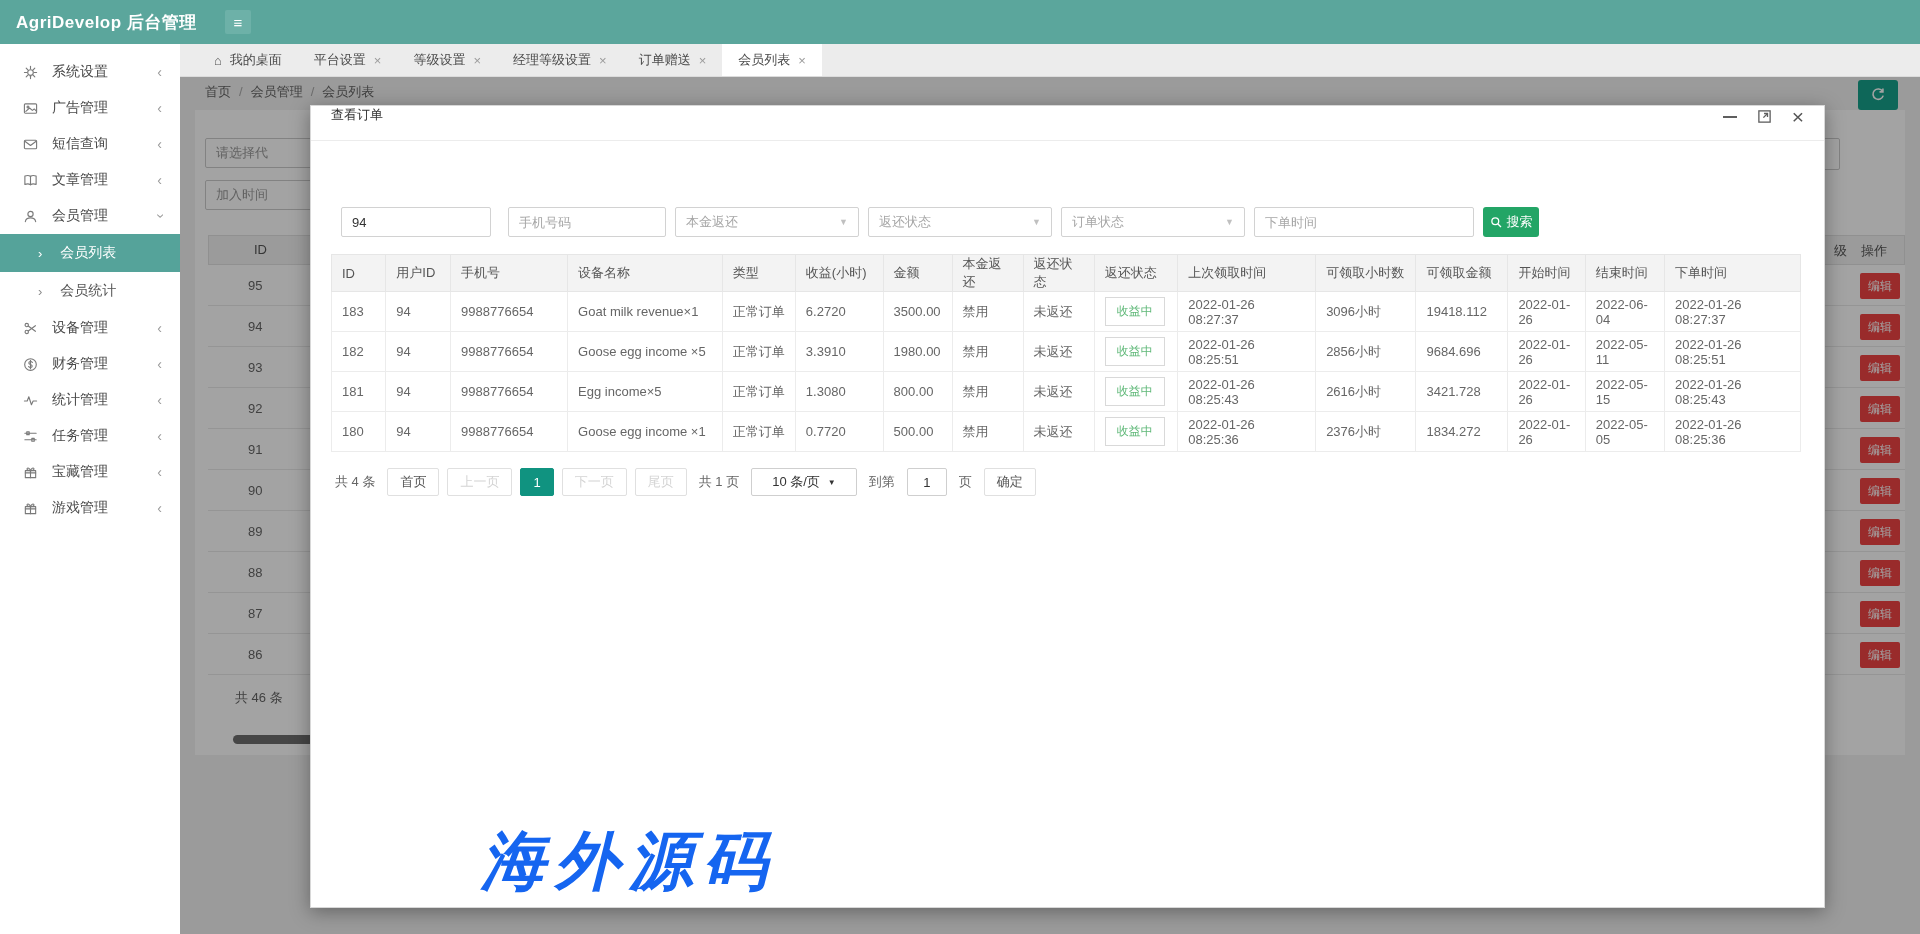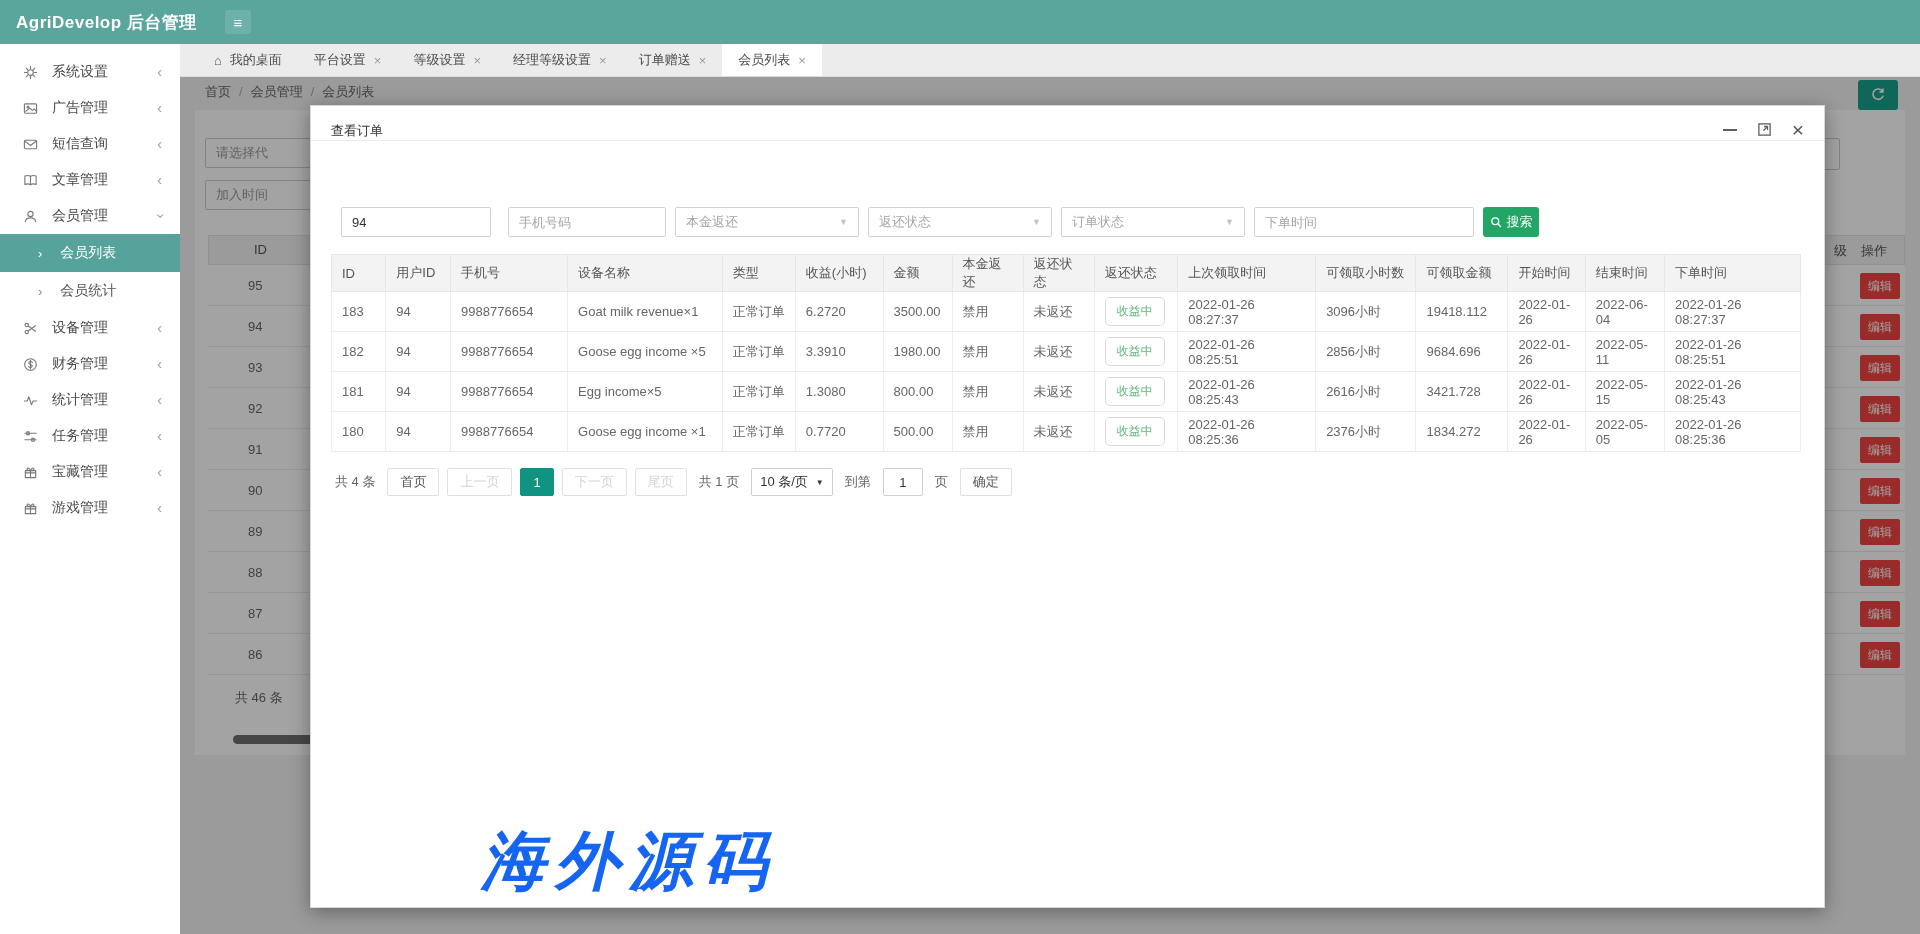--- a/index.html
+++ b/index.html
@@ -45,21 +45,21 @@
   .bg-id { position:absolute; left:40px; top:0; height:41px; display:flex; align-items:center; }
   .bg-vline { position:absolute; width:1px; background:#e5e5e5; }
   .edit-btn { position:absolute; width:40px; height:26px; background:#ef4444; color:#fff; font-size:12px; border-radius:2px; display:flex; align-items:center; justify-content:center; cursor:pointer; }
   .bg-total { position:absolute; left:55px; top:612px; color:#666; }
   .h-scrollbar { position:absolute; left:53px; top:658px; width:1227px; height:9px; background:#6e6e6e; border-radius:5px; cursor:pointer; }
 
   .overlay { position:absolute; left:180px; top:77px; width:1740px; height:857px; background:rgba(0,0,0,0.36); z-index:30; }
 
   
   .modal { position:absolute; left:310px; top:105px; width:1515px; height:803px; background:#fff; z-index:40; box-shadow:0 4px 18px rgba(0,0,0,.35); border:1px solid #d8d8d8; }
-  .m-titlebar { height:35px; border-bottom:1px solid #ececec; display:flex; align-items:flex-end; padding:0 20px; color:#333; }
+  .m-titlebar { height:35px; border-bottom:1px solid #ececec; display:flex; align-items:flex-start; padding:0 20px; color:#333; }
   .m-controls { margin-left:auto; display:flex; align-items:center; gap:20px; }
   .m-controls > * { cursor:pointer; }
   .min-ic { width:14px; height:2px; background:#5f5f5f; }
   .close-ic { font-size:21px; color:#555; line-height:1; }
   .m-bc-row { height:55px; display:flex; align-items:center; padding:0 28px 0 20px; border-bottom:1px solid #eee; }
   .m-bc { color:#999; }
   .m-bc .cur { color:#555; }
   .m-bc .sep { margin:0 9px; color:#bbb; }
   .m-refresh { margin-left:auto; width:40px; height:30px; }
 
@@ -71,28 +71,28 @@
   .search-btn { position:absolute; top:101px; left:1172px; width:56px; height:30px; background:#23a566; border-radius:3px; color:#fff; display:flex; align-items:center; justify-content:center; gap:4px; cursor:pointer; font-size:13px; }
 
   .m-table { position:absolute; left:20px; top:148px; width:1470px; border-collapse:collapse; table-layout:fixed; }
   .m-table th { height:33px; background:#f3f3f3; color:#555; font-weight:normal; text-align:left; padding:0 10px; border:1px solid #e6e6e6; border-left:none; font-size:13px; }
   .m-table th:first-child { border-left:1px solid #e6e6e6; }
   .m-table td { height:40px; color:#666; padding:0 10px; border:1px solid #ececec; border-left:none; font-size:13px; background:#fff; }
   .m-table td:first-child { border-left:1px solid #ececec; }
   .cell-link { color:#4a9eea; cursor:pointer; }
   .cell-green { color:#5fb878; }
   .cell-muted { color:#c8c8c8; }
-  .status-btn { border:1px solid #d9d9d9; background:#fff; color:#5fb878; border-radius:5px; padding:5px 11px; font-size:12px; cursor:pointer; font-family:inherit; }
+  .status-btn { border:1px solid #d9d9d9; background:#fff; color:#5fb878; border-radius:0; padding:5px 11px; font-size:12px; cursor:pointer; font-family:inherit; }
 
   .pagination { position:absolute; left:20px; top:362px; display:flex; align-items:center; gap:8px; color:#666; }
   .pg-btn { height:28px; min-width:30px; padding:0 12px; border:1px solid #e0e0e0; border-radius:2px; background:#fff; display:flex; align-items:center; justify-content:center; cursor:pointer; color:#555; }
   .pg-btn.disabled { color:#d4d4d4; cursor:default; }
   .pg-btn.current { background:#109380; border-color:#109380; color:#fff; }
   .pg-label { margin:0 4px; }
-  .pg-select { height:28px; border:1px solid #cfcfcf; border-radius:2px; padding:0 8px; display:flex; align-items:center; gap:8px; color:#333; cursor:pointer; background:#fff; }
+  .pg-select { height:28px; border:1px solid #cfcfcf; border-radius:2px; padding:0 20px; display:flex; align-items:center; gap:8px; color:#333; cursor:pointer; background:#fff; }
   .pg-select .caret { font-size:8px; color:#333; }
   .pg-input { width:40px; height:28px; border:1px solid #cfcfcf; border-radius:2px; text-align:center; font:inherit; color:#333; outline:none; }
 
   .watermark { position:absolute; left:170px; top:712px; font-family:"DejaVu Serif","Liberation Serif",serif; font-style:italic; font-weight:bold; font-size:64px; color:#1565f0; letter-spacing:10px; white-space:nowrap; }
 
   svg.ic { display:block; }
 </style>
 </head>
 <body>
 

